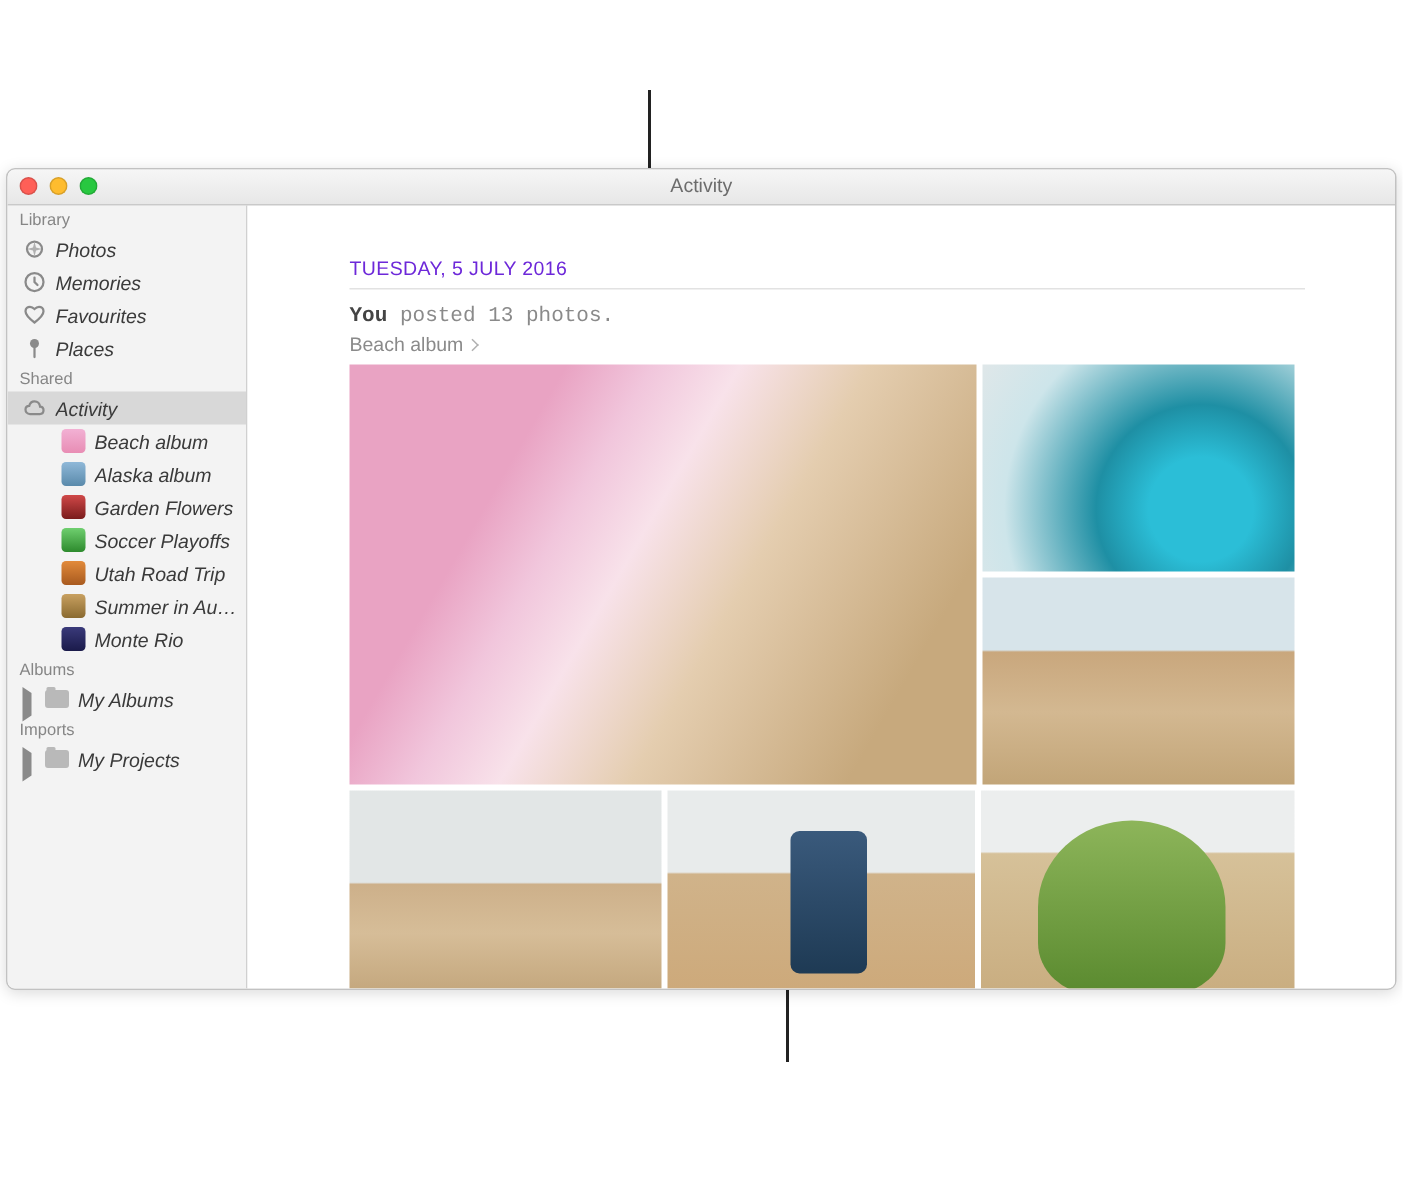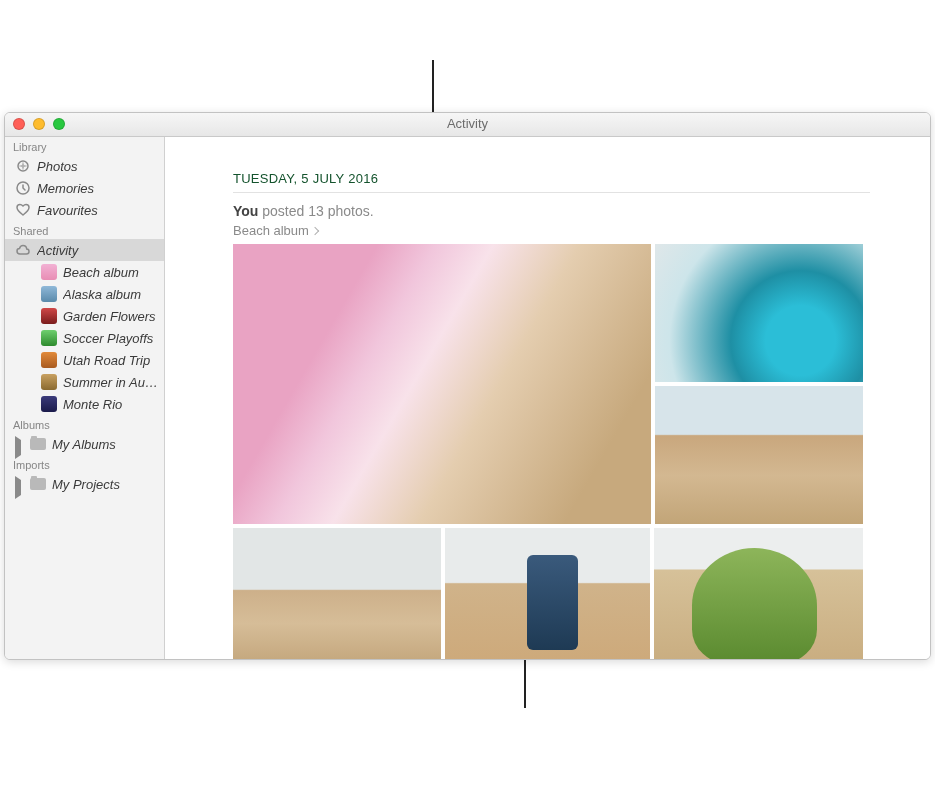--- a/index.html
+++ b/index.html
@@ -30,22 +30,22 @@
 .t1 { background: linear-gradient(#f2b1d4, #e88db4); }
 .t2 { background: linear-gradient(#8fb8d8, #5a8aab); }
 .t3 { background: linear-gradient(#d04848, #7a1c1c); }
 .t4 { background: linear-gradient(#6fcf6f, #2d8a2d); }
 .t5 { background: linear-gradient(#e28a3a, #a85a1f); }
 .t6 { background: linear-gradient(#3a3a7a, #1a1a4a); }
 .t7 { background: linear-gradient(#c8a060, #8a6a30); }
 .folder-icon { width: 16px; height: 12px; background: #b9b9b9; border-radius: 2px; position: relative; }
 .folder-icon::before { content: ''; position: absolute; top: -2px; left: 1px; width: 6px; height: 3px; background: #b9b9b9; border-radius: 1px 1px 0 0; }
 .main { flex: 1; background: #fff; padding: 34px 60px 0 68px; overflow: hidden; }
-.date-head { font-size: 13px; letter-spacing: .02em; color: #14532d; border-bottom: 1px solid #e2e2e2; padding-bottom: 6px; margin-bottom: 10px; }
-.action-line { font-size: 14px; color: #8a8a8a; margin-bottom: 2px; }
+.date-head { font-size: 13px; letter-spacing: .02em; color: #6d28d9; border-bottom: 1px solid #e2e2e2; padding-bottom: 6px; margin-bottom: 10px; }
+.action-line { font-size: 14px; color: #8a8a8a; margin-bottom: 2px; font-family: Liberation Mono, monospace; }
 .action-line .you { color: #444; font-weight: 600; }
 .album-link { font-size: 13px; color: #8a8a8a; display: inline-flex; align-items: center; gap: 3px; cursor: pointer; margin-bottom: 6px; }
 .chev { display: inline-block; width: 6px; height: 6px; border-top: 1.5px solid #b0b0b0; border-right: 1.5px solid #b0b0b0; transform: rotate(45deg); }
 .grid { width: 630px; }
 .row1 { display: flex; gap: 4px; margin-bottom: 4px; }
 .cell { border-radius: 0; overflow: hidden; background: #ccc; }
 .hero { width: 418px; height: 280px; }
 .rcol { width: 208px; display: flex; flex-direction: column; gap: 4px; }
 .r1 { height: 138px; }
 .r2 { height: 138px; }
@@ -104,20 +104,29 @@
           <span class="item-label">Memories</span>
         </div>
         <div class="item">
           <span class="icon-slot">
             <svg width="16" height="16" viewBox="0 0 16 16">
                 <path d="M8 13 C4 10 2 8 2 5.5 C2 3.5 3.5 2.5 5 2.5 C6 2.5 7 3 8 4 C9 3 10 2.5 11 2.5 C12.5 2.5 14 3.5 14 5.5 C14 8 12 10 8 13 Z" fill="none" stroke="#8a8a8a" stroke-width="1.5"></path>
               </svg>
           </span>
           <span class="item-label">Favourites</span>
         </div>
+        <div class="item">
+          <span class="icon-slot">
+            <svg width="16" height="16" viewBox="0 0 16 16">
+                <circle cx="8" cy="5" r="3" fill="#8a8a8a"></circle>
+                <path d="M8 7 L8 14" stroke="#8a8a8a" stroke-width="1.5" stroke-linecap="round"></path>
+              </svg>
+          </span>
+          <span class="item-label">Places</span>
+        </div>
 
         <div class="section-head">Shared</div>
 
         <div class="item selected">
           <span class="icon-slot">
             <svg width="16" height="16" viewBox="0 0 16 16">
                 <path d="M5 12 C3 12 2 10.5 2 9 C2 7.5 3 6.5 4.5 6.5 C5 4.5 6.5 3.5 8 3.5 C10 3.5 11.5 5 11.7 7 C13 7 14 8 14 9.5 C14 11 13 12 11.5 12 Z" fill="none" stroke="#8a8a8a" stroke-width="1.5"></path>
               </svg>
           </span>
           <span class="item-label">Activity</span>

